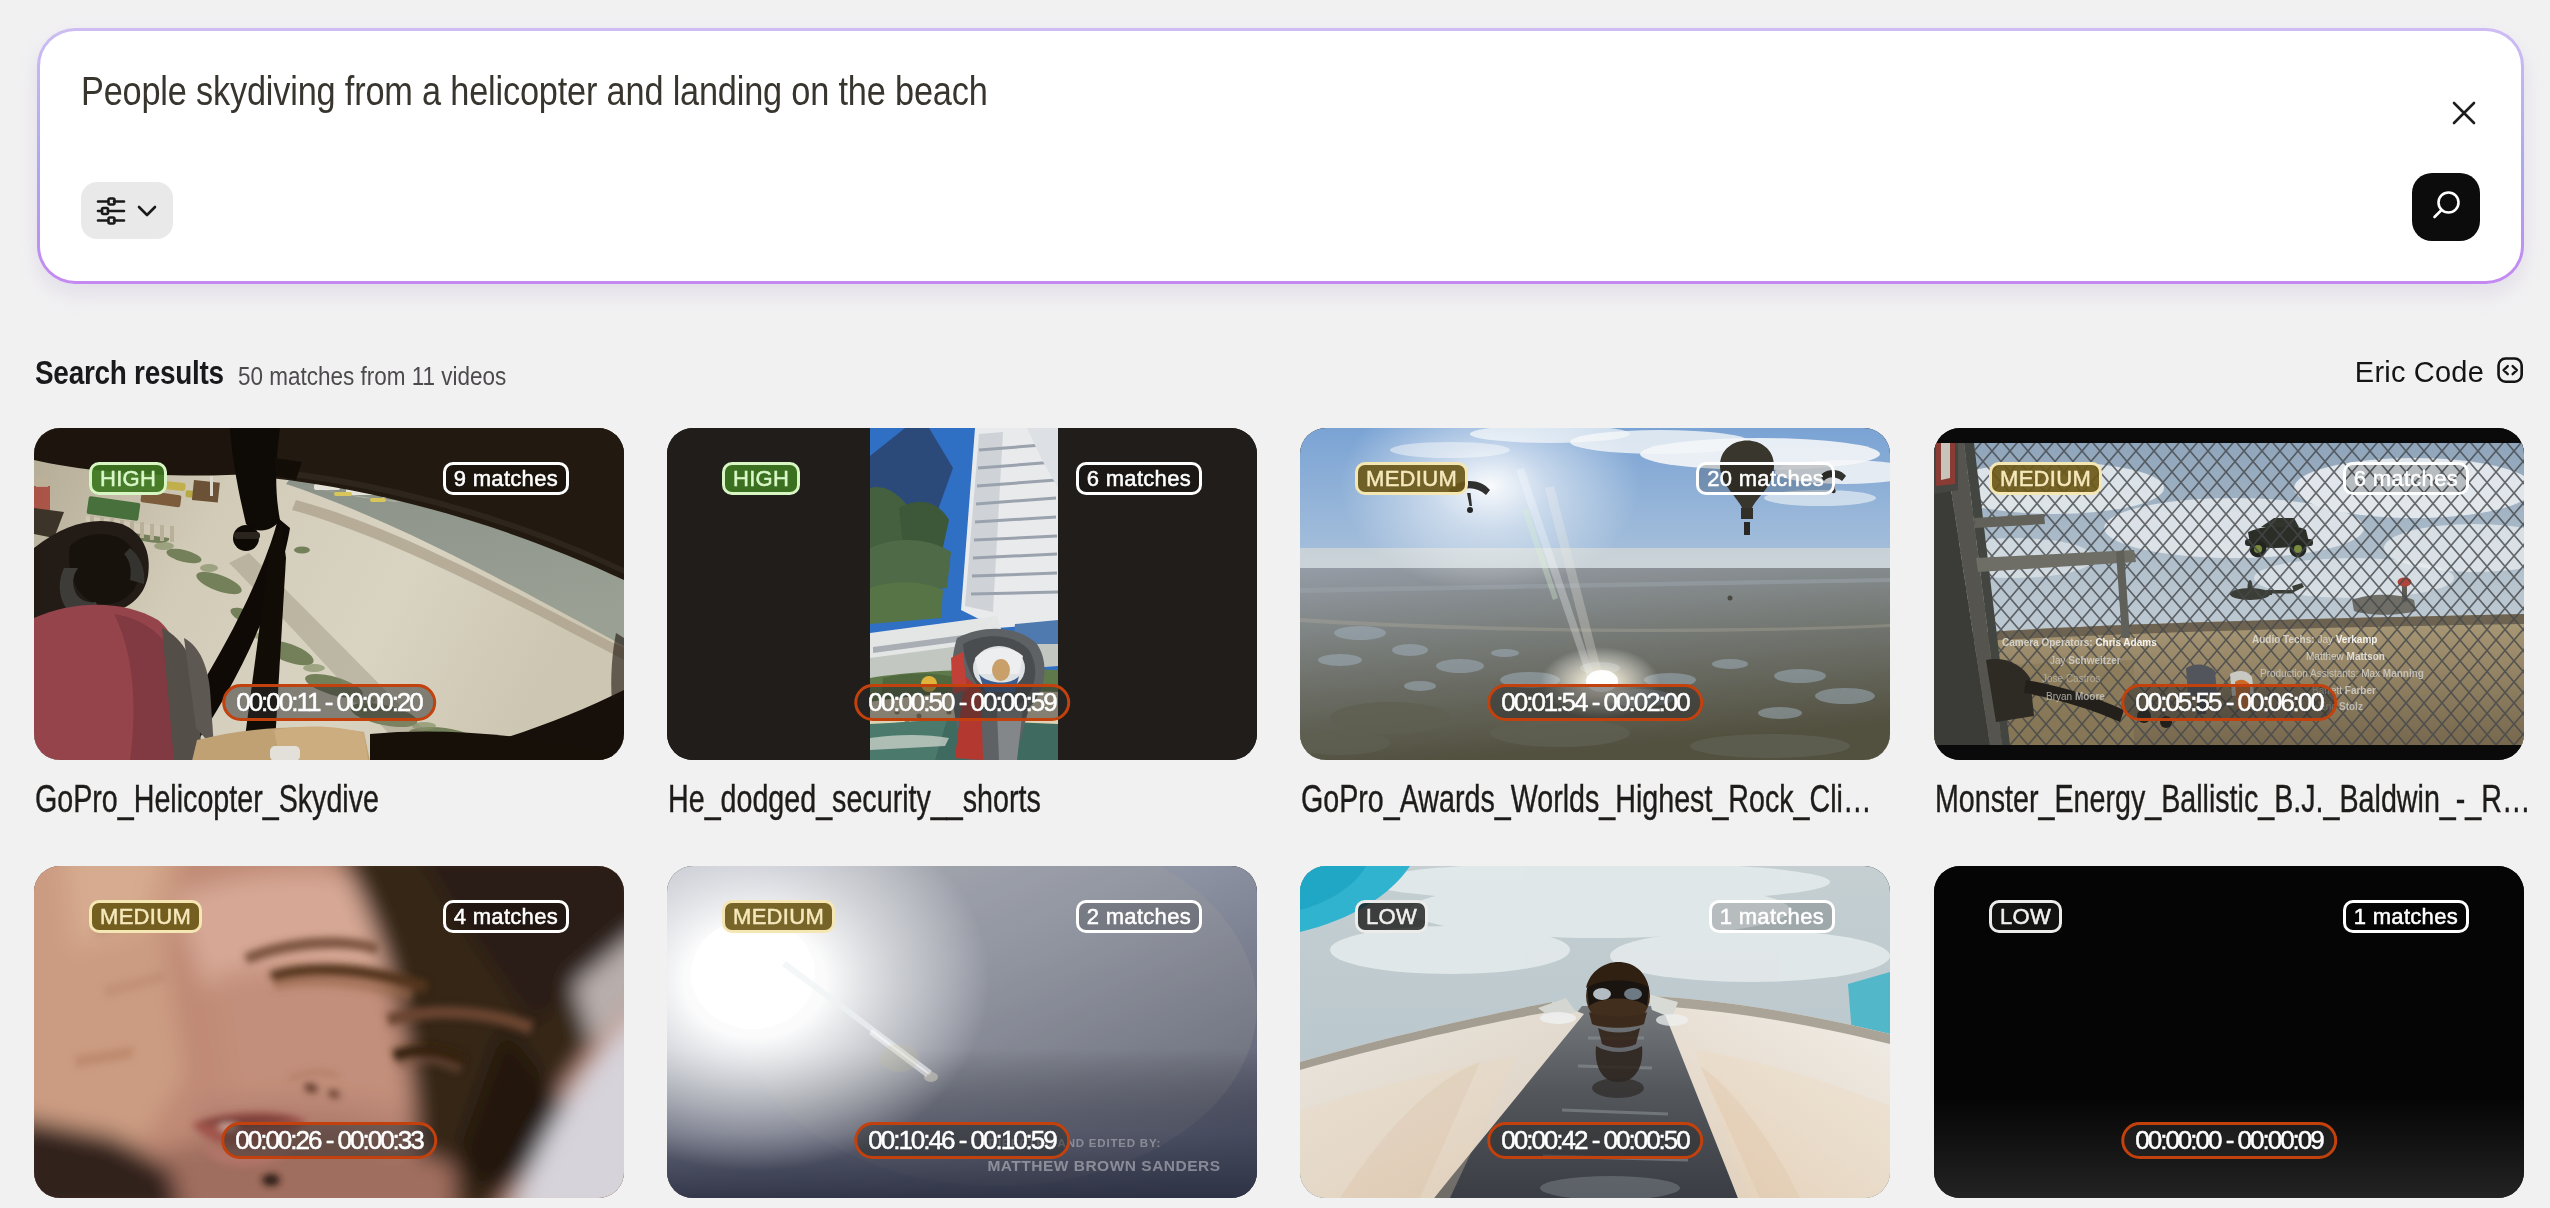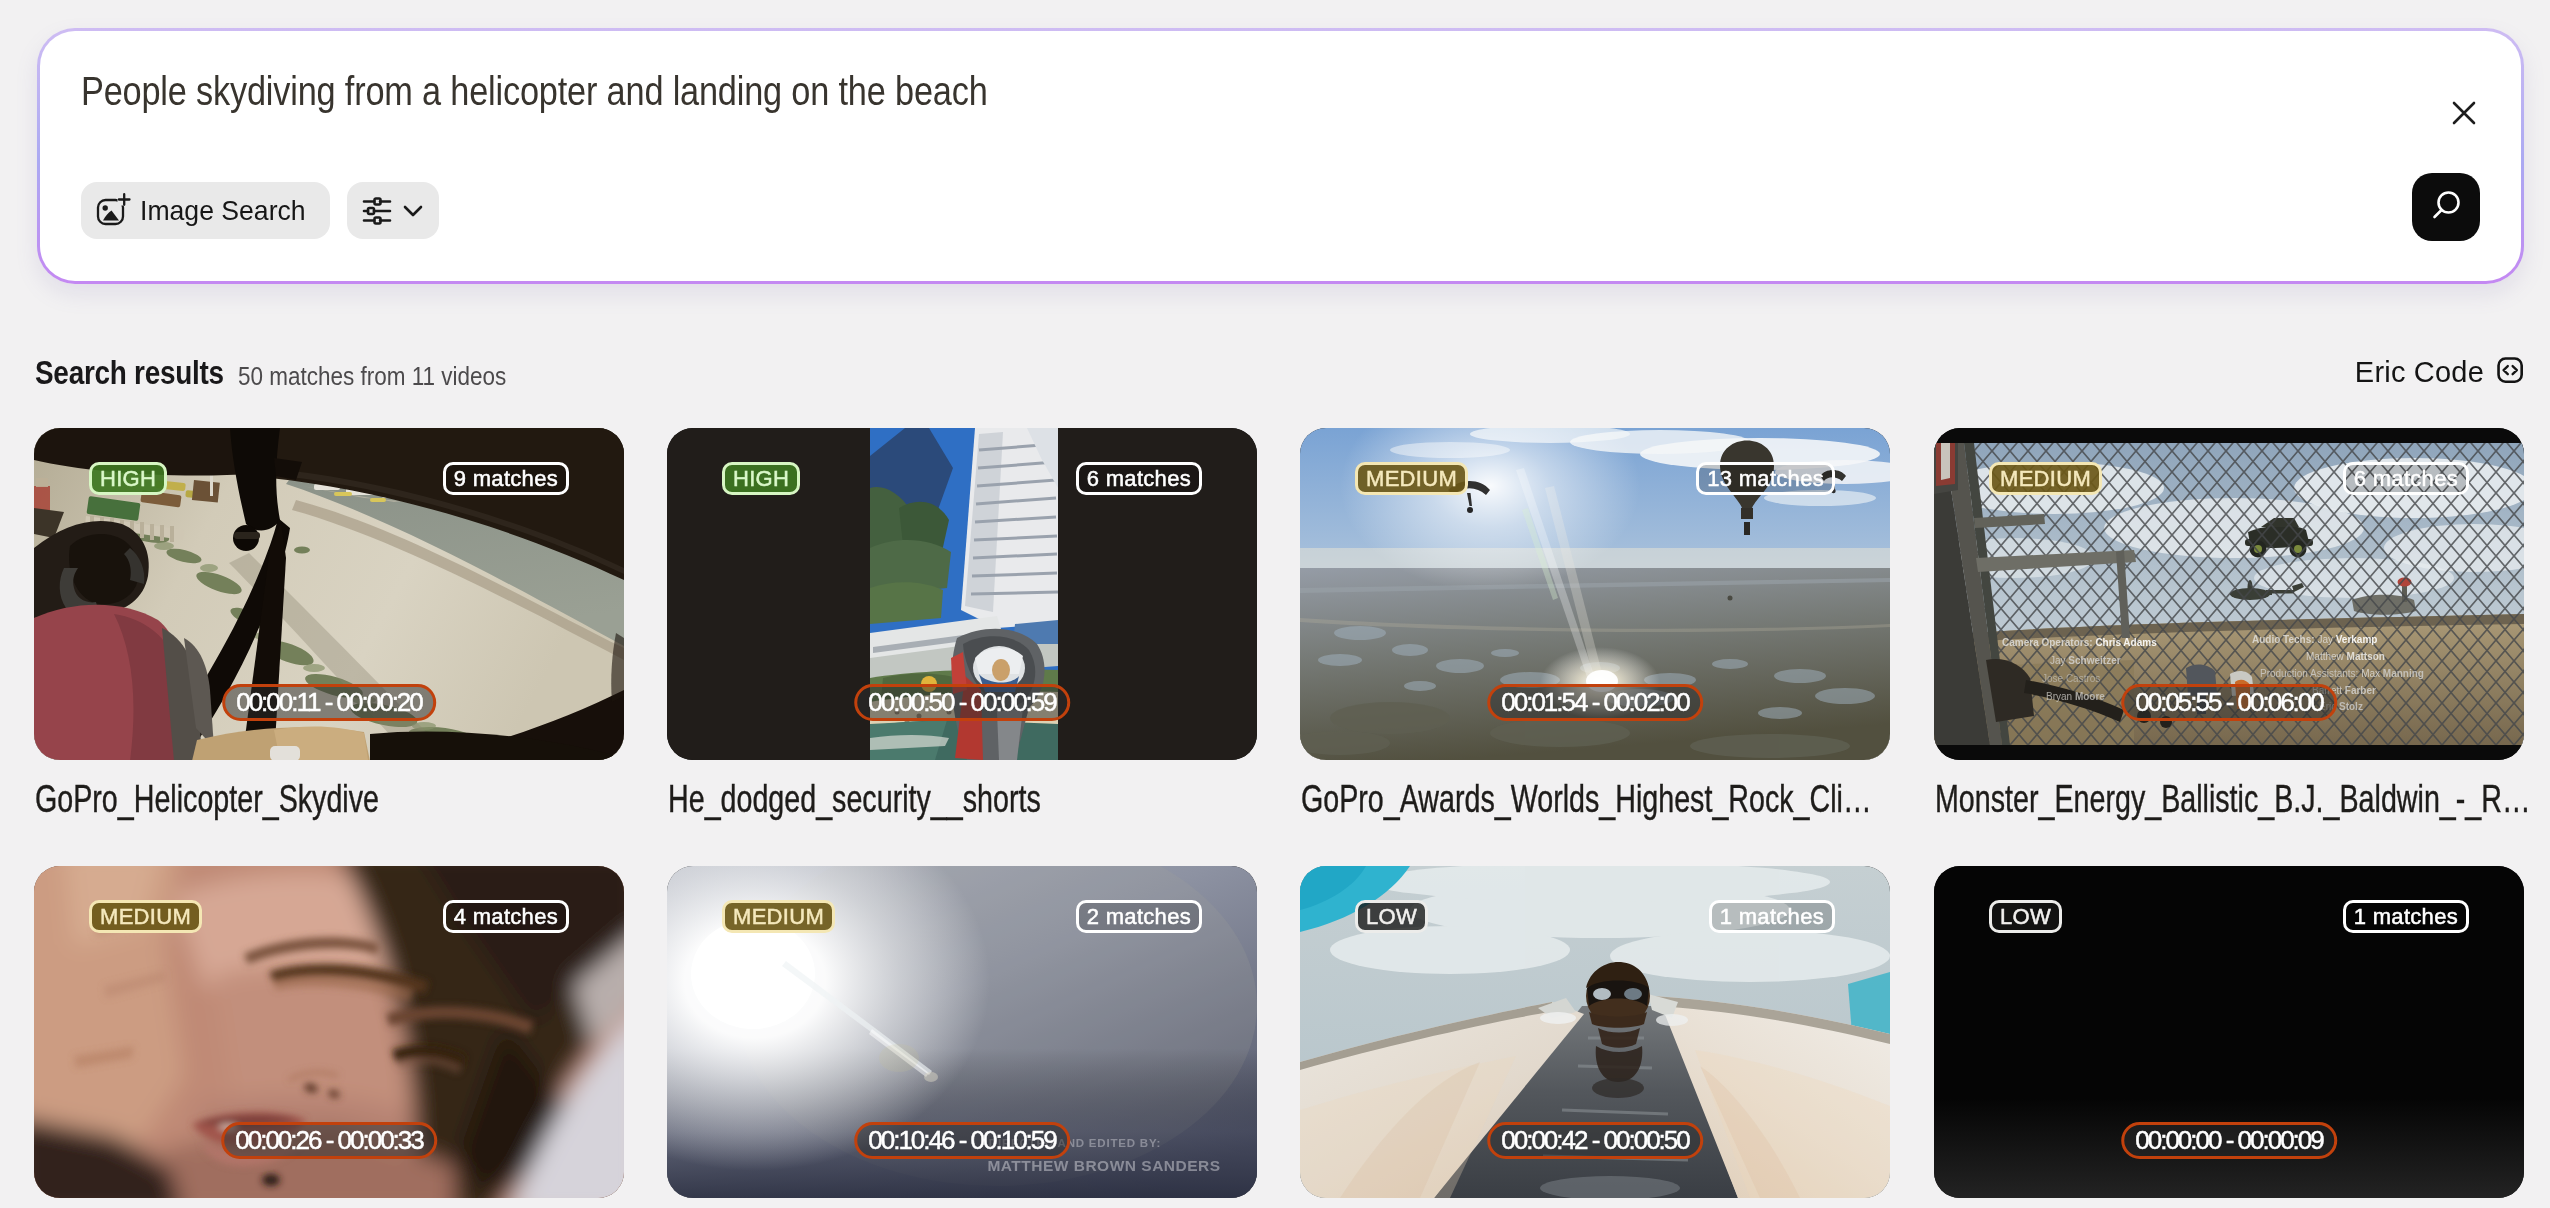--- a/index.html
+++ b/index.html
@@ -59,30 +59,20 @@
 </style>
 </head>
 <body>
 
 <div class="panel">
   <div class="query">People skydiving from a helicopter and landing on the beach</div>
   <svg class="xbtn" viewBox="0 0 44 44">
       <path d="M12 12 L32 32 M32 12 L12 32" stroke="#1d1d1d" stroke-width="2.6" stroke-linecap="round"></path>
     </svg>
   <div class="pillrow">
-    <div class="pill is">
-      <svg width="37" height="37" viewBox="0 0 37 37" fill="none">
-        <rect x="4" y="8" width="25" height="24" rx="7.5" stroke="#1a1a1a" stroke-width="2.3"></rect>
-        <rect x="23.5" y="0.5" width="13.5" height="13" fill="#e9e9e9"></rect>
-        <path d="M30.2 2.2 v10.6 M24.9 7.5 h10.6" stroke="#1a1a1a" stroke-width="2.3" stroke-linecap="round"></path>
-        <circle cx="11.2" cy="16" r="2.7" fill="#1a1a1a"></circle>
-        <path d="M9 28.5 C11.5 24 14.5 20.5 17.5 18.5 L25 28.5 Z" fill="#1a1a1a"></path>
-      </svg>
-      <span>Image Search</span>
-    </div>
     <div class="pill flt">
       <svg width="32" height="32" viewBox="0 0 32 32" fill="none" stroke="#1a1a1a" stroke-width="2.6" stroke-linecap="round">
         <path d="M3 6.5 h10 M19 6.5 h10"></path>
           <rect x="13.5" y="3.5" width="6" height="6" rx="1.4"></rect>
         <path d="M3 16 h4 M13 16 h16"></path>
           <rect x="7" y="13" width="6" height="6" rx="1.4"></rect>
         <path d="M3 25.5 h10 M19 25.5 h10"></path>
           <rect x="13.5" y="22.5" width="6" height="6" rx="1.4"></rect>
       </svg>
       <svg width="24" height="24" viewBox="0 0 24 24" fill="none" stroke="#1a1a1a" stroke-width="2.6" stroke-linecap="round" stroke-linejoin="round">
@@ -343,21 +333,21 @@
       <path d="M420 38 C420 4 474 4 474 38 C474 58 456 70 452 80 L442 80 C438 70 420 56 420 38 Z" fill="#39362e"></path>
       <rect x="441" y="80" width="12" height="11" fill="#322f29"></rect>
       <rect x="444" y="94" width="6" height="13" fill="#2a2824"></rect>
     </g>
     <path d="M520 48 C526 40 540 40 546 48 L542 53 C536 48 528 48 524 53 Z" fill="#33332f"></path>
     <rect x="532" y="53" width="3" height="8" fill="#333"></rect>
     <circle cx="533.5" cy="63" r="2.2" fill="#2e2e2e"></circle>
     <circle cx="430" cy="170" r="2.5" fill="#4a4a42"></circle>
   </svg>
     <div class="badge b-l med">MEDIUM</div>
-    <div class="badge b-r">13 matches</div>
+    <div class="badge b-r">20 matches</div>
     <div class="tc">00:01:54&nbsp;-&nbsp;00:02:00</div>
   </div>
   <div class="ttl">GoPro_Awards_Worlds_Highest_Rock_Cli…</div>
 </div>
 
 <div class="card" style="left:1934px; top:428px;">
   <div class="thumb">
       <svg class="bg" viewBox="0 0 590 332" preserveAspectRatio="none" id="t4">
     <defs>
       <linearGradient id="sky4" x1="0" y1="0" x2="0" y2="1">

